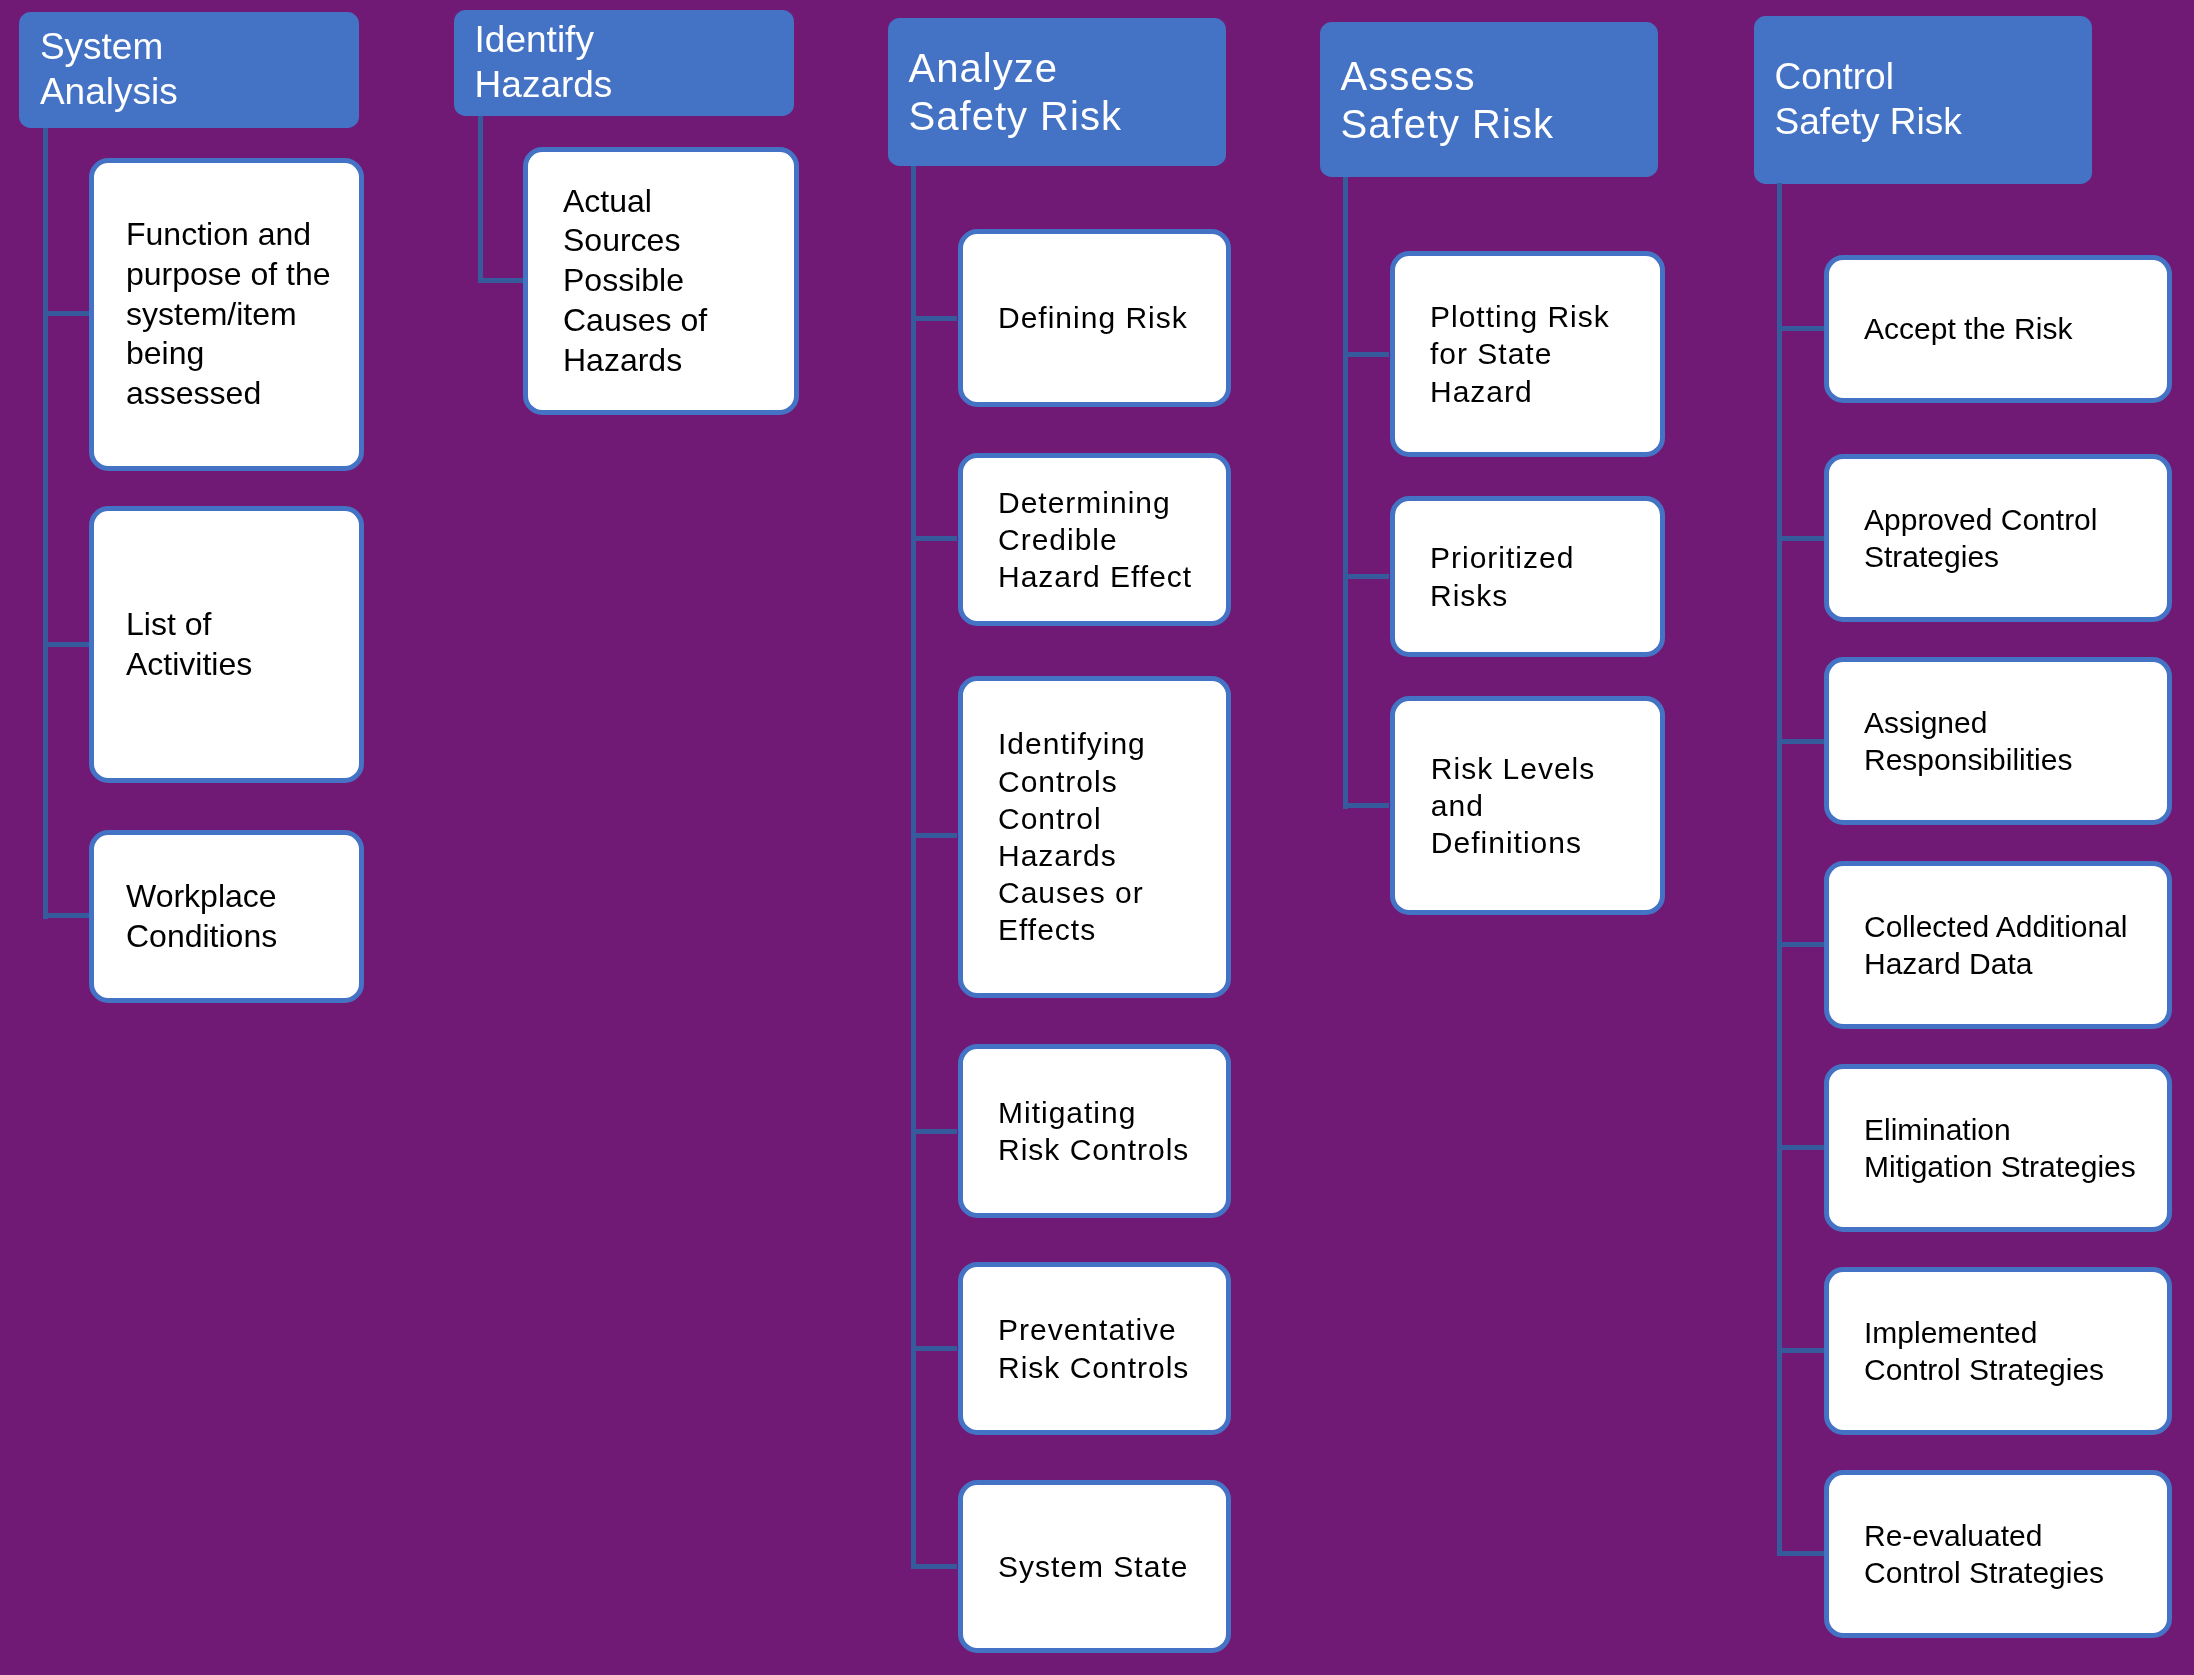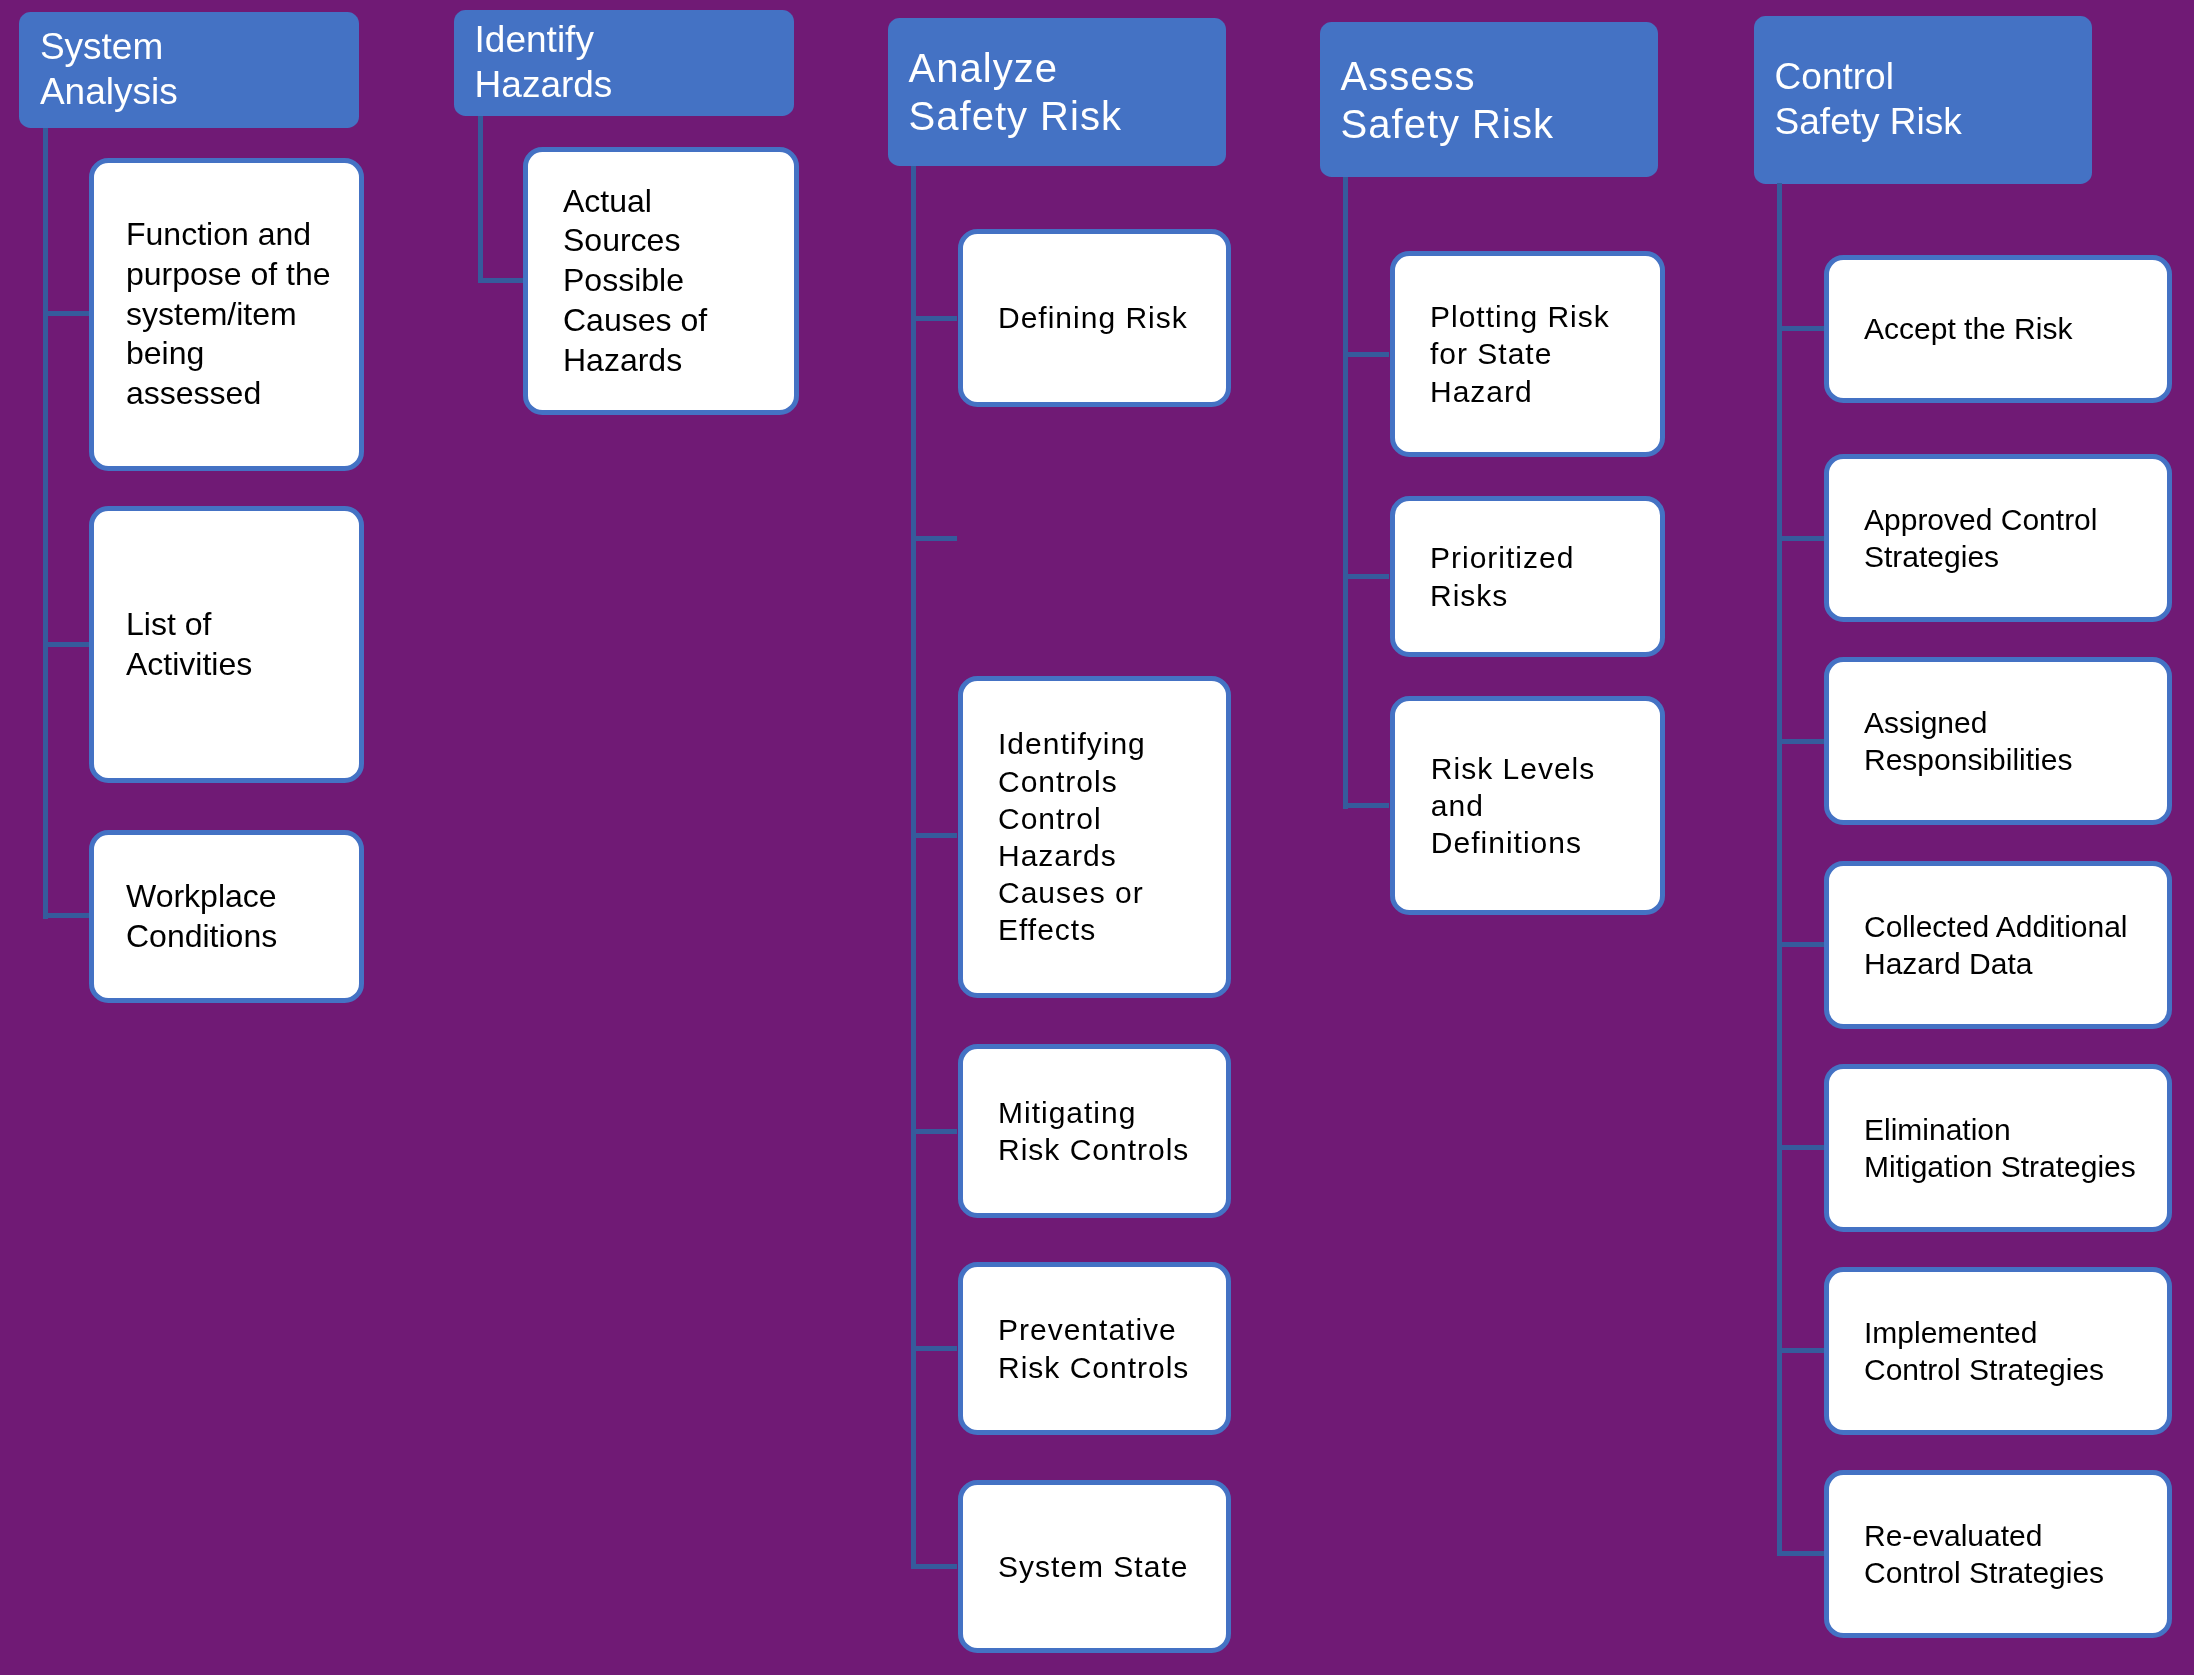--- a/index.html
+++ b/index.html
@@ -146,20 +146,23 @@
   <div class="vline p-c3v"></div>
   <div class="stub p-c3s1"></div>
   <div class="stub p-c3s2"></div>
   <div class="stub p-c3s3"></div>
   <div class="stub p-c3s4"></div>
   <div class="stub p-c3s5"></div>
   <div class="stub p-c3s6"></div>
   <div class="box c3-b p-c3b1">
     <span>Defining Risk</span>
   </div>
+  <div class="box c3-b p-c3b2">
+    <span>Determining Credible Hazard Effect</span>
+  </div>
   <div class="box c3-b p-c3b3">
     <span>Identifying Controls Control Hazards Causes or Effects</span>
   </div>
   <div class="box c3-b p-c3b4">
     <span>Mitigating Risk Controls</span>
   </div>
   <div class="box c3-b p-c3b5">
     <span>Preventative Risk Controls</span>
   </div>
   <div class="box c3-b p-c3b6">

